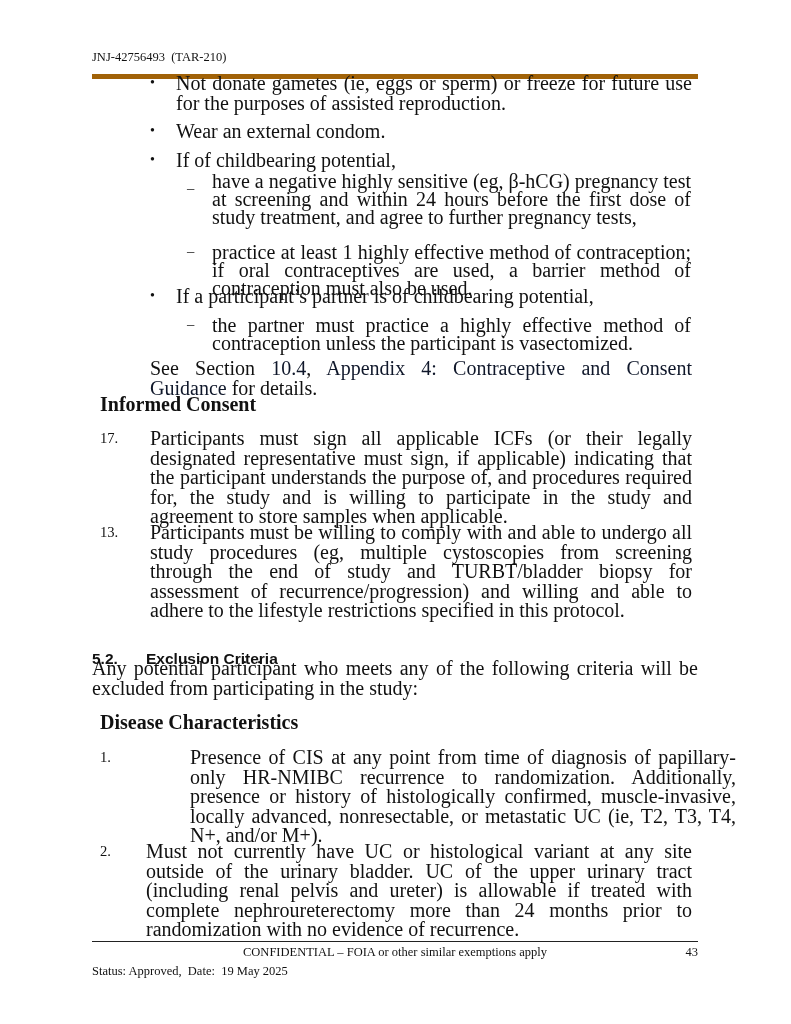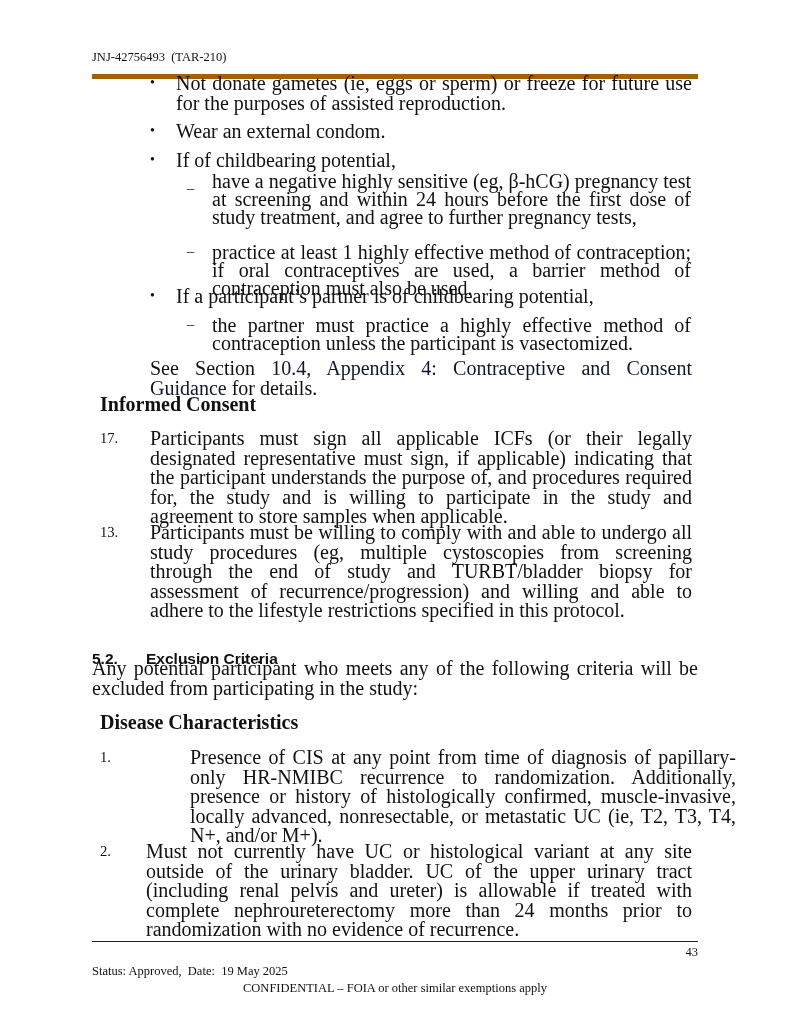--- a/index.html
+++ b/index.html
@@ -75,15 +75,15 @@
 
 <div class="p bold" style="left:100px; top:713px;">Disease Characteristics</div>
 
 <span class="num" style="top:748px">1.</span>
 <div class="p" style="left:146px; top:748px; width:546px;margin-left:44px;">Presence of CIS at any point from time of diagnosis of papillary-only HR-NMIBC recurrence to randomization. Additionally, presence or history of histologically confirmed, muscle-invasive, locally advanced, nonresectable, or metastatic UC (ie, T2, T3, T4, N+, and/or M+).</div>
 
 <span class="num" style="top:842px">2.</span>
 <div class="p" style="left:146px; top:842px; width:546px;">Must not currently have UC or histological variant at any site outside of the urinary bladder. UC of the upper urinary tract (including renal pelvis and ureter) is allowable if treated with complete nephroureterectomy more than 24 months prior to randomization with no evidence of recurrence.</div>
 
 <div class="ftr-rule"></div>
-<div class="ftr" style="left:92px; top:945px; width:606px; text-align:center;margin-top:36px;">CONFIDENTIAL – FOIA or other similar exemptions apply</div>
+<div class="ftr" style="left:92px; top:945px; width:606px; text-align:center;">CONFIDENTIAL – FOIA or other similar exemptions apply</div>
 <div class="ftr" style="left:670px; top:945px; width:28px; text-align:right;">43</div>
 <div class="ftr" style="left:92px; top:964px; white-space:pre;text-align:right;">Status: Approved,  Date:  19 May 2025</div>
 
 </body></html>

